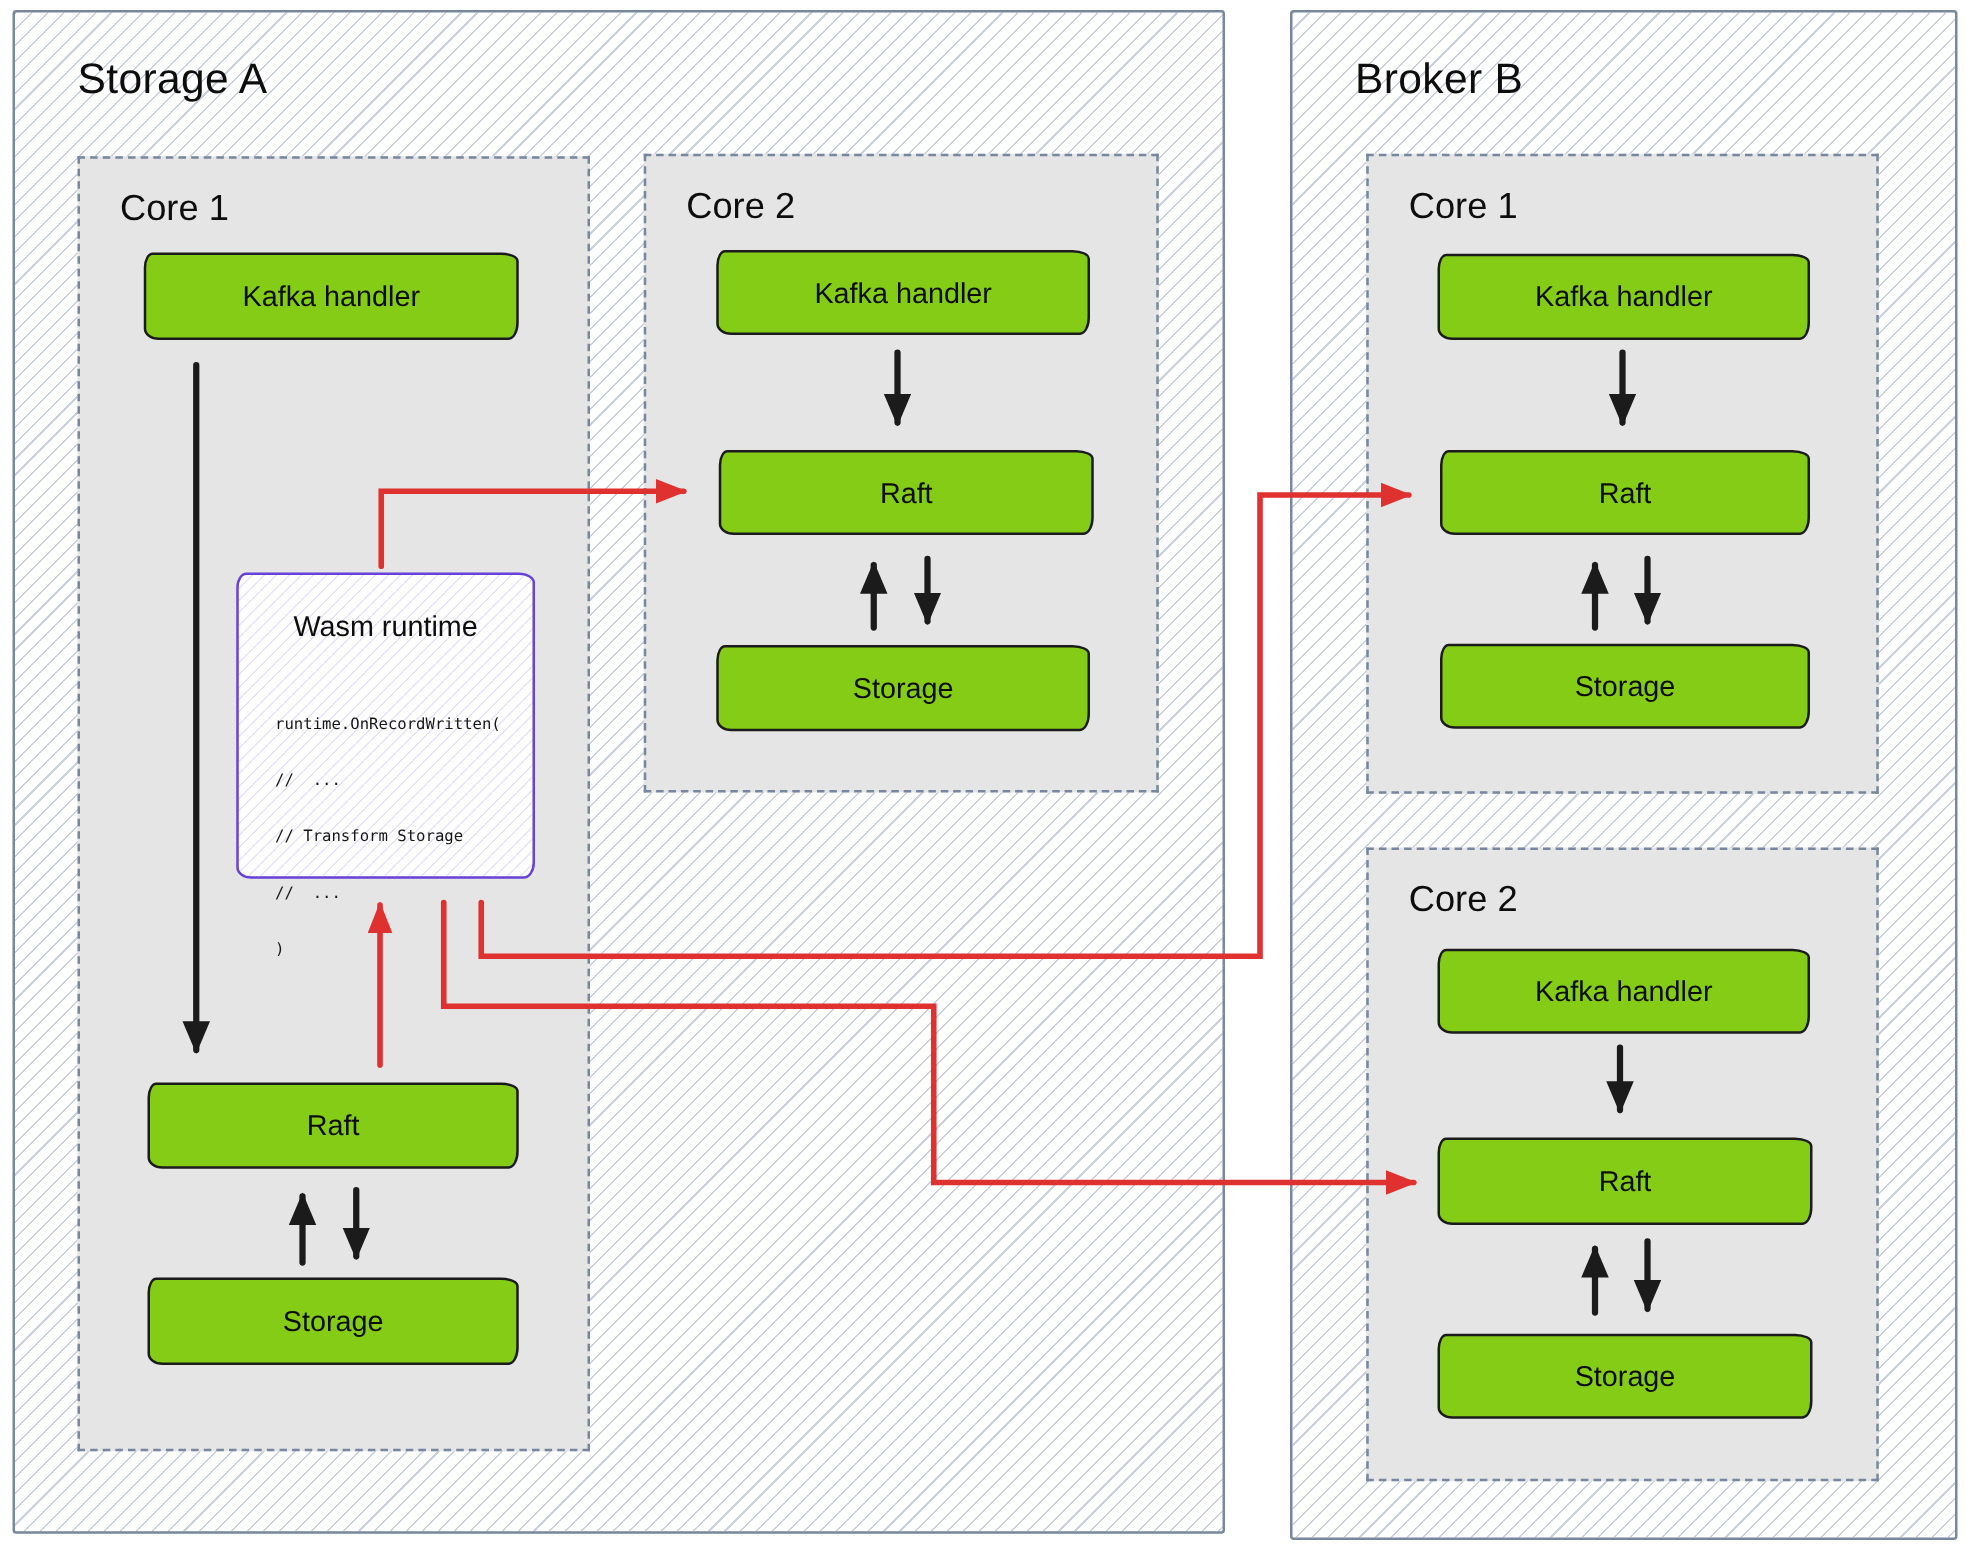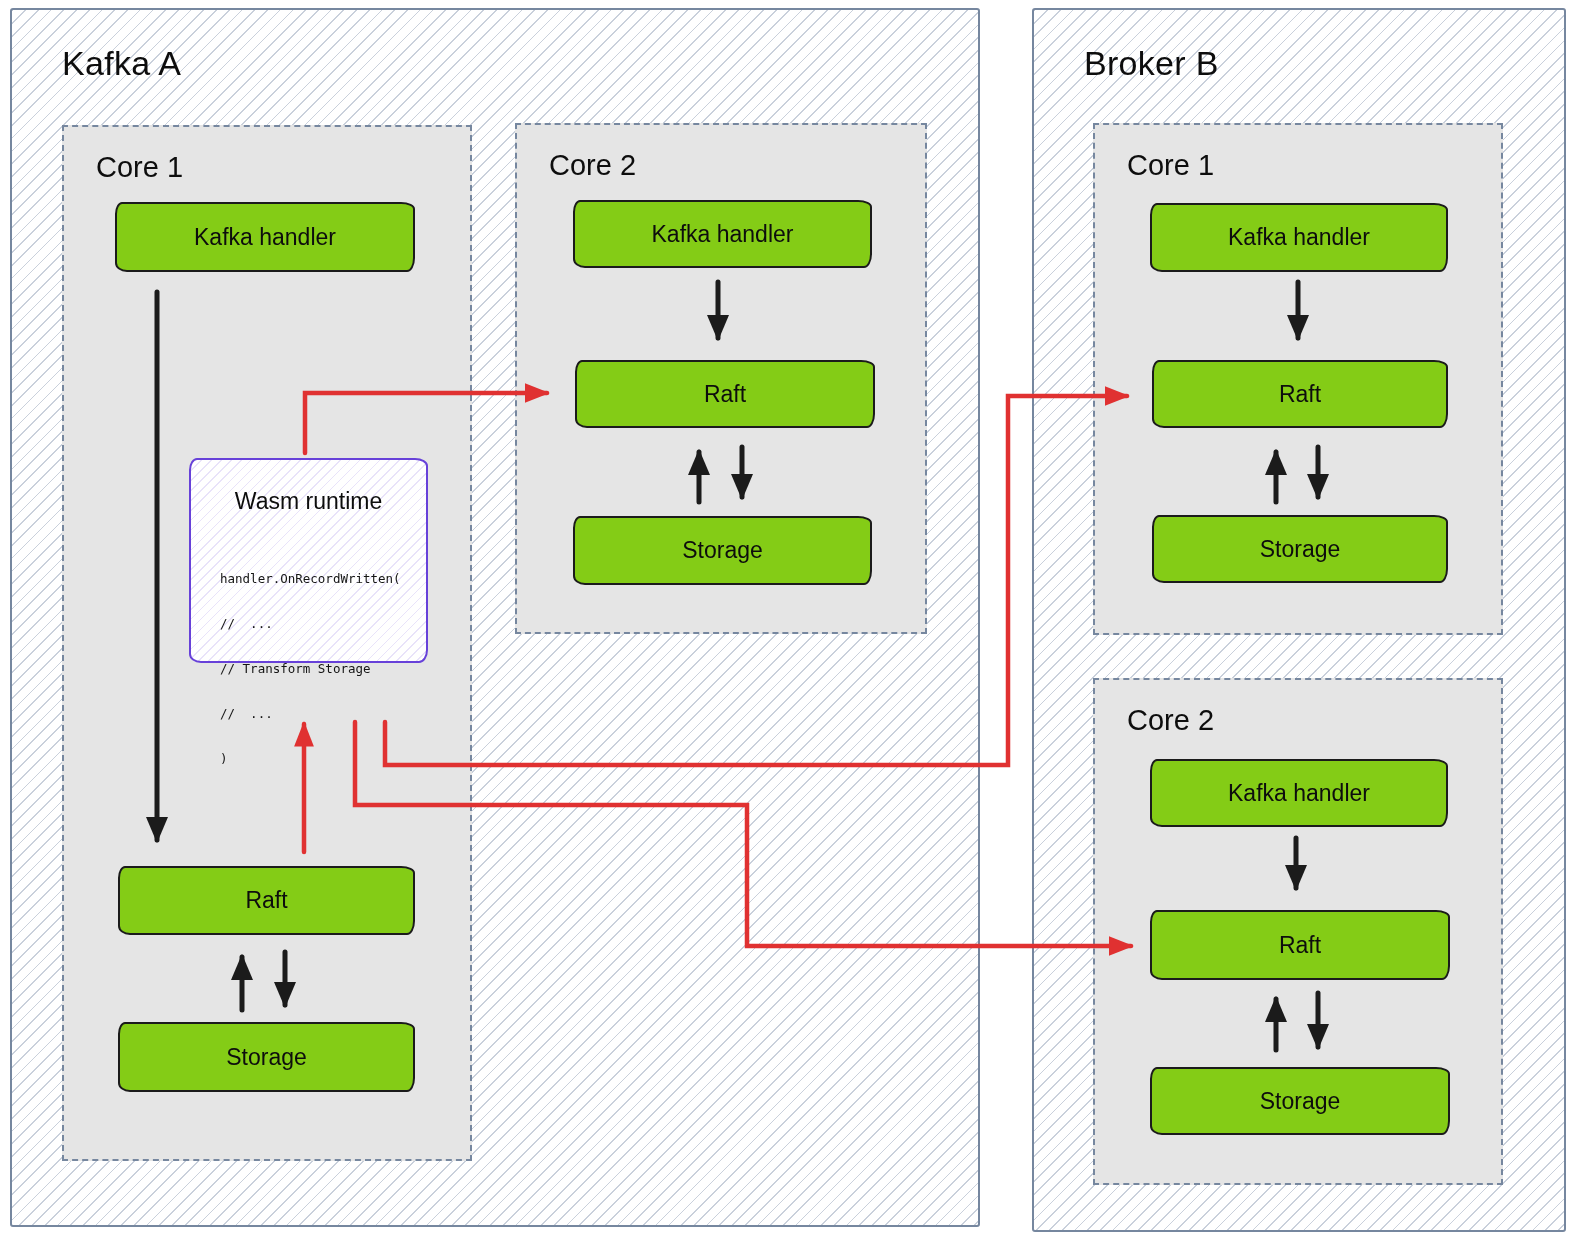--- a/index.html
+++ b/index.html
@@ -47,21 +47,21 @@
   .edge-red{stroke:var(--red,#e03131);stroke-width:4.5;fill:none;stroke-linecap:round;stroke-linejoin:miter;}
   .head-black{fill:var(--ink,#1b1b1b);}
   .head-red{fill:var(--red,#e03131);}
 </style>
 </head>
 <body>
 
 <div id="canvas">
 
   <div class="broker" style="left:10px;top:8px;width:970px;height:1219px;">
-    <div class="broker-label">Kafka A</div>
+    <div class="broker-label">Storage A</div>
   </div>
 
   <div class="broker" style="left:1032px;top:8px;width:534px;height:1224px;">
     <div class="broker-label">Broker B</div>
   </div>
 
   <div class="core" style="left:62px;top:125px;width:410px;height:1036px;">
     <div class="core-label">Core 1</div>
   </div>
 
@@ -72,24 +72,24 @@
   <div class="core" style="left:1093px;top:123px;width:410px;height:512px;">
     <div class="core-label">Core 1</div>
   </div>
 
   <div class="core" style="left:1093px;top:678px;width:410px;height:507px;">
     <div class="core-label">Core 2</div>
   </div>
 
   <div class="node" style="left:115px;top:202px;width:300px;height:70px;">Kafka handler</div>
 
-  <div class="wasm" style="left:189px;top:458px;width:239px;height:205px;">
+  <div class="wasm" style="left:189px;top:458px;width:239px;height:245px;">
     <div class="wasm-title">Wasm runtime</div>
     <div class="wasm-code">
-      <div>handler.OnRecordWritten(</div>
+      <div>runtime.OnRecordWritten(</div>
       <div>//  ...</div>
       <div>// Transform Storage</div>
       <div>//  ...</div>
       <div>)</div>
     </div>
   </div>
 
   <div class="node" style="left:118px;top:866px;width:297px;height:69px;">Raft</div>
 
   <div class="node" style="left:118px;top:1022px;width:297px;height:70px;">Storage</div>

